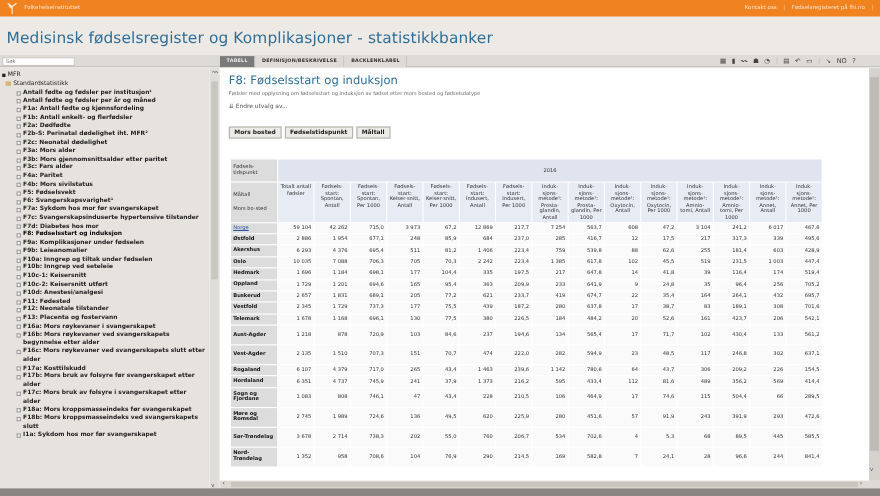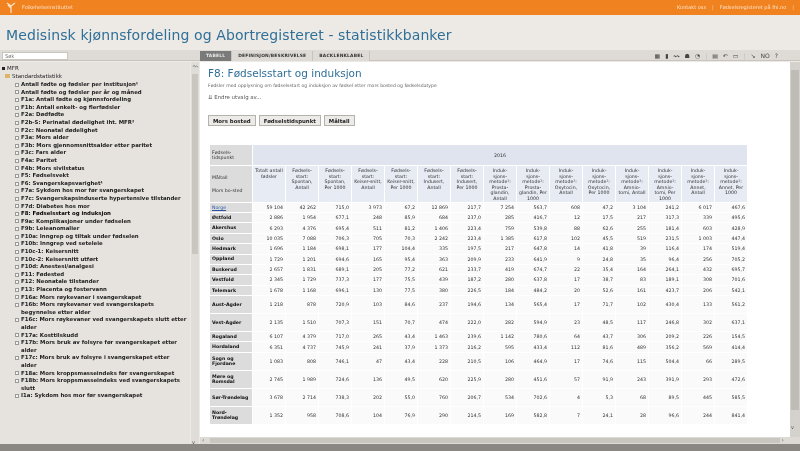--- a/index.html
+++ b/index.html
@@ -65,21 +65,21 @@
     </svg>
   <span class="org">Folkehelseinstituttet</span>
   <div class="links">
     <span>Kontakt oss</span>
     <span class="sep">|</span>
     <span>Fødselsregisteret på fhi.no</span>
     <span class="sep">|</span>
   </div>
 </div>
 
-<div class="apptitle">Medisinsk kjønnsfordeling og Abortregisteret - statistikkbanker</div>
+<div class="apptitle">Medisinsk fødselsregister og Komplikasjoner - statistikkbanker</div>
 
 <div class="searchbar"></div>
 <input class="searchbox" placeholder="Søk" style="">
 
 <div class="tabs">
   <div class="tab active">TABELL</div>
   <div class="tab">DEFINISJON/BESKRIVELSE</div>
   <div class="tab">BACKLENKLABEL</div>
 </div>
 

